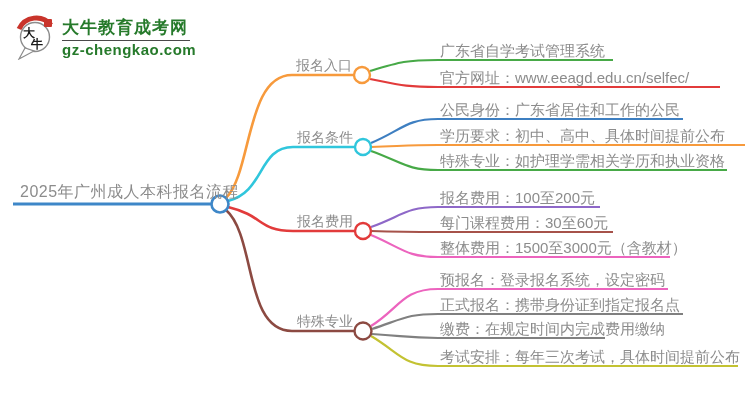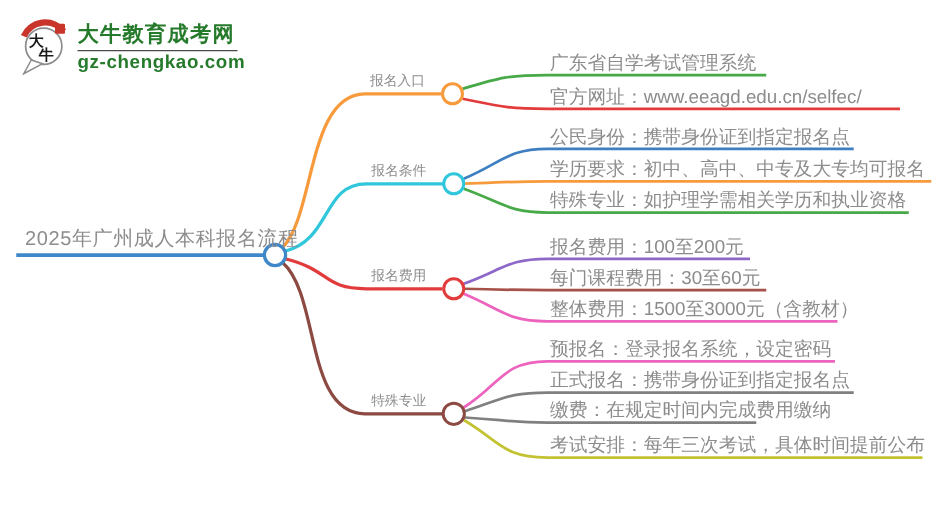--- a/index.html
+++ b/index.html
@@ -13,21 +13,21 @@
   .logo-text{margin-left:6px;margin-top:4px;}
   .logo-title{font-size:17px;font-weight:bold;color:#267a2b;letter-spacing:1px;line-height:20px;}
   .logo-divider{height:1px;background:#4a4a4a;margin:2px 0 1px 0;width:128px;}
   .logo-url{font-size:15px;font-weight:bold;color:#267a2b;letter-spacing:.5px;line-height:15px;}
   
   svg.links{position:absolute;left:0;top:0;}
   svg.links path{fill:none;}
   
   .node{position:absolute;color:#8c8c8c;white-space:nowrap;line-height:18px;}
   .root-label{font-size:16px;letter-spacing:.5px;}
-  .branch-label{font-size:11px;}
+  .branch-label{font-size:14px;}
   .leaf-label{font-size:15px;}
 </style>
 </head>
 <body>
 
 <div class="stage">
 
   <div class="logo">
     <svg class="logo-icon" viewBox="0 0 42 46">
       <circle cx="21" cy="23" r="14.5" fill="#ffffff" stroke="#8c8c8c" stroke-width="1.4"></circle>
@@ -79,22 +79,22 @@
   <div class="node root-label" style="left:20px;top:183px;">2025年广州成人本科报名流程</div>
 
   <div class="node branch-label" style="left:296px;top:56px;">报名入口</div>
   <div class="node branch-label" style="left:297px;top:128px;">报名条件</div>
   <div class="node branch-label" style="left:297px;top:212px;">报名费用</div>
   <div class="node branch-label" style="left:297px;top:312px;">特殊专业</div>
 
   <div class="node leaf-label" style="left:440px;top:42px;">广东省自学考试管理系统</div>
   <div class="node leaf-label" style="left:440px;top:69px;">官方网址：www.eeagd.edu.cn/selfec/</div>
 
-  <div class="node leaf-label" style="left:440px;top:101px;">公民身份：携带身份证到指定报名点</div>
-  <div class="node leaf-label" style="left:440px;top:127px;">学历要求：初中、高中、中专及大专均可报名</div>
+  <div class="node leaf-label" style="left:440px;top:101px;">公民身份：广东省居住和工作的公民</div>
+  <div class="node leaf-label" style="left:440px;top:127px;">学历要求：初中、高中、具体时间提前公布</div>
   <div class="node leaf-label" style="left:440px;top:152px;">特殊专业：如护理学需相关学历和执业资格</div>
 
   <div class="node leaf-label" style="left:440px;top:189px;">报名费用：100至200元</div>
   <div class="node leaf-label" style="left:440px;top:214px;">每门课程费用：30至60元</div>
   <div class="node leaf-label" style="left:440px;top:239px;">整体费用：1500至3000元（含教材）</div>
 
   <div class="node leaf-label" style="left:440px;top:296px;">正式报名：携带身份证到指定报名点</div>
   <div class="node leaf-label" style="left:440px;top:271px;">预报名：登录报名系统，设定密码</div>
   <div class="node leaf-label" style="left:440px;top:320px;">缴费：在规定时间内完成费用缴纳</div>
   <div class="node leaf-label" style="left:440px;top:348px;">考试安排：每年三次考试，具体时间提前公布</div>

